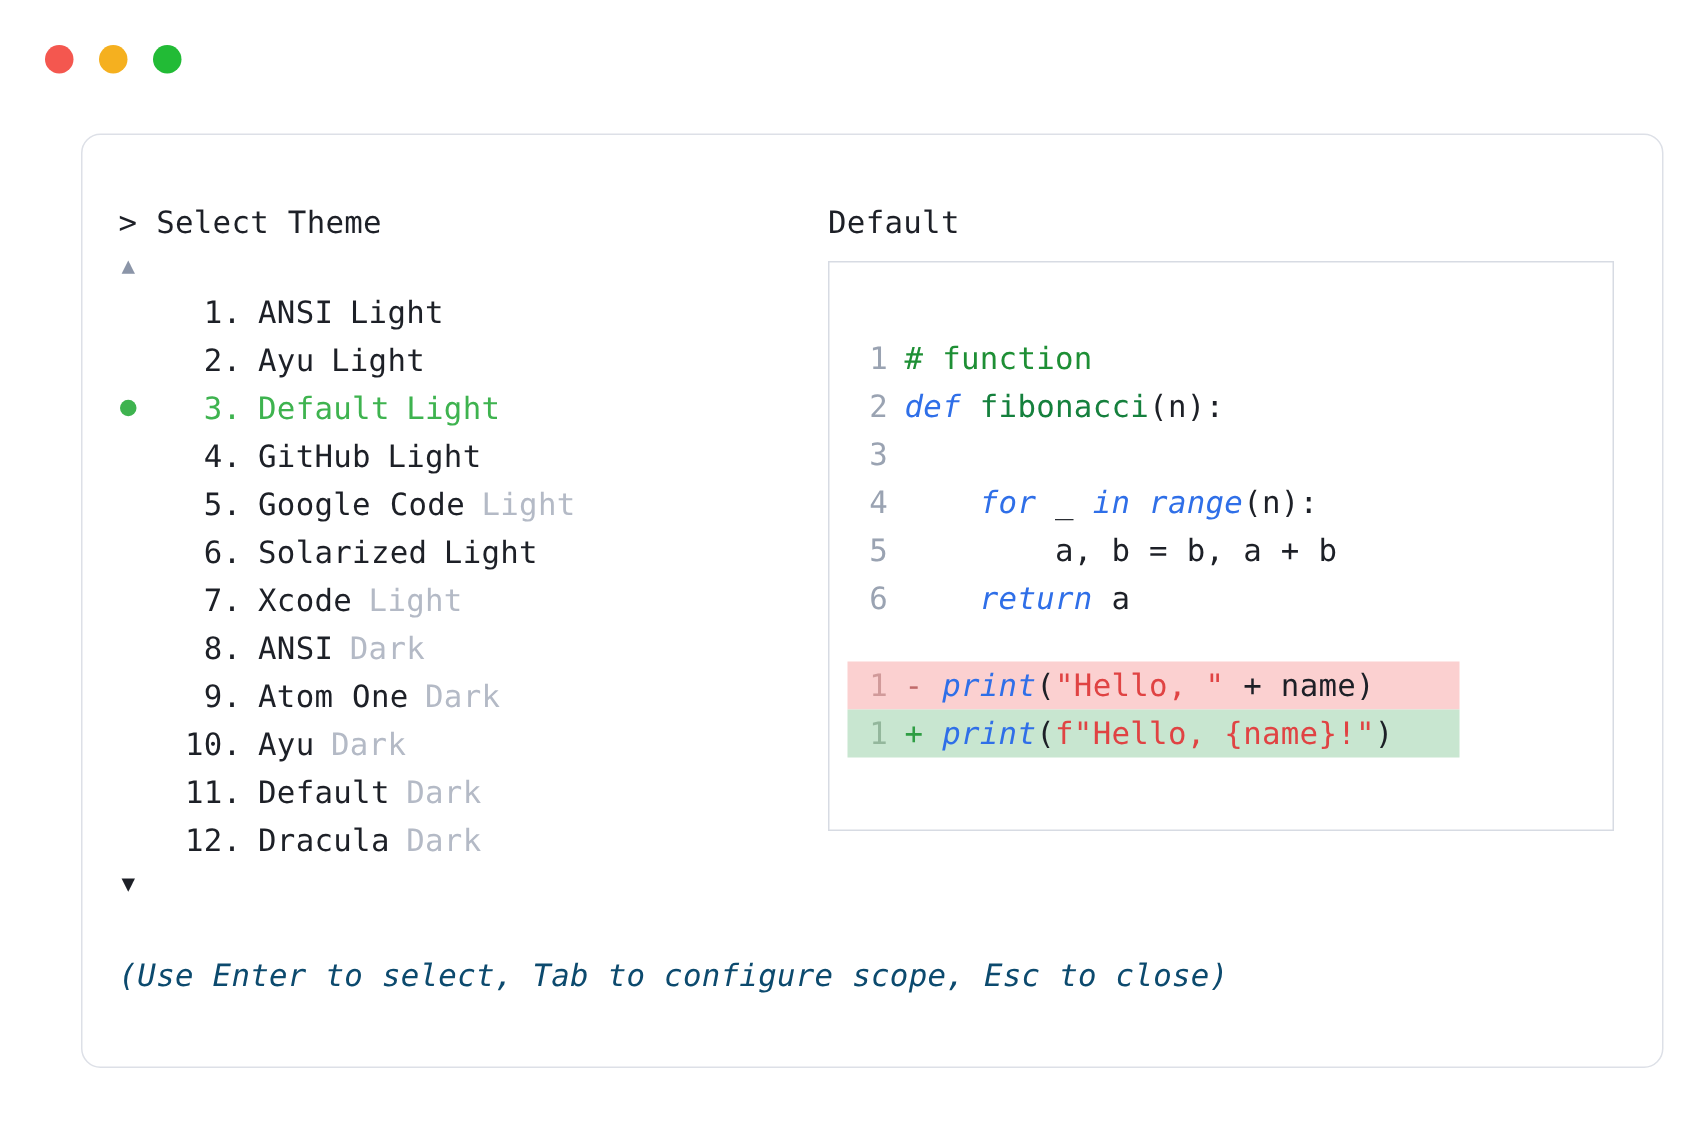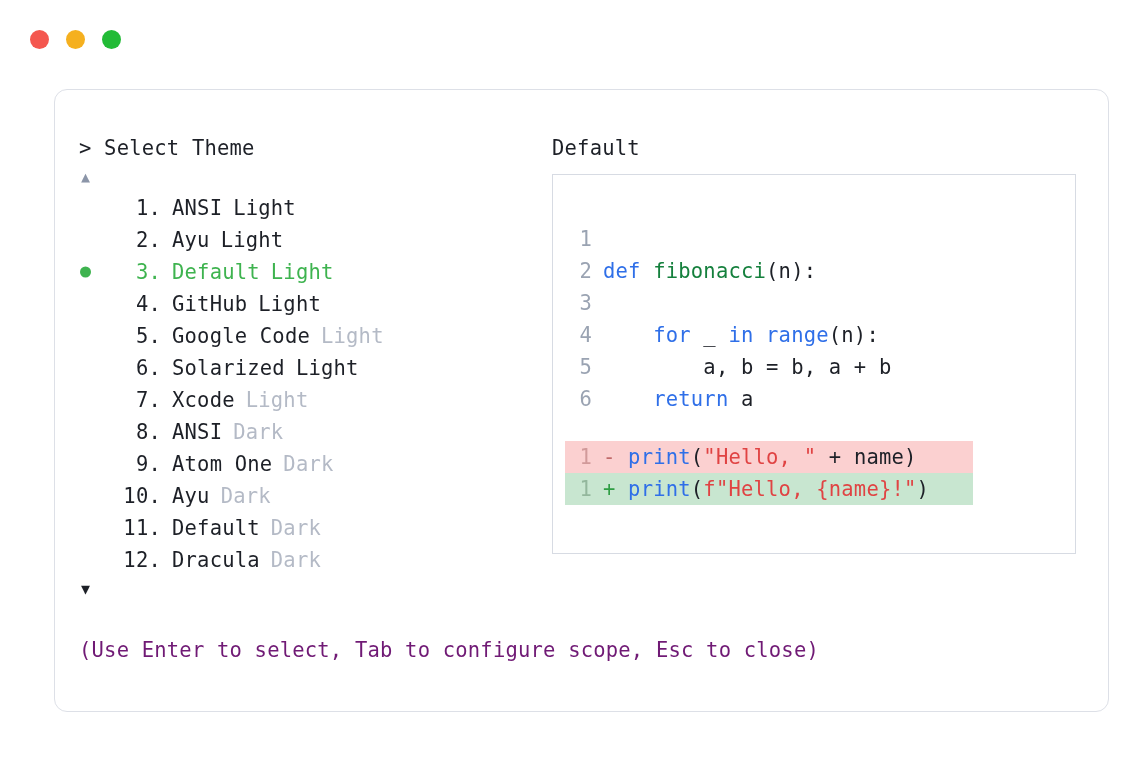--- a/index.html
+++ b/index.html
@@ -166,21 +166,21 @@
   .ln {
     color: #9aa3b2;
     width: 22px;
     text-align: right;
     flex: 0 0 auto;
   }
   .code-text { padding-left: 11px; }
 
   
   .t-comment { color: #1e8f35; }
-  .t-kw      { color: #2f6fe8; }
+  .t-kw      { color: #2f6fe8; font-style: italic; }
   .t-fn      { color: #15803d; }
   .t-plain   { color: #1d2027; }
   .t-str     { color: #e04343; }
 
   
   .diff-block { margin-top: 26px; }
   .code-line.diff {
     padding-left: 0;
     margin-left: -5px;
     padding-right: 4px;
@@ -195,23 +195,24 @@
   .mark-del { color: #c06a6a; }
   .mark-add { color: #2f9e44; }
 
   
   .help {
     position: absolute;
     left: 24px;
     top: 546px;
     font-size: 20.5px;
     line-height: 28px;
-    color: #701a75;
-    letter-spacing: 0.2px;
-    white-space: pre;
+    color: #0c4a6e;
+    letter-spacing: 0.2px;
+    white-space: pre;
+    font-style: italic;
   }
 </style>
 </head>
 <body>
 
 <div class="window">
 
   <div class="titlebar">
     <span class="dot dot-red"></span>
     <span class="dot dot-yellow"></span>
@@ -239,21 +240,21 @@
             <div class="theme-row"><span class="theme-bullet"></span><span class="theme-index">12.</span><span class="theme-name">Dracula</span><span class="theme-suffix dim">Dark</span></div>
           </div>
         <div class="scroll-arrow down">▼</div>
       </div>
 
       <div class="col-right">
         <div class="section-title">Default</div>
         <div class="preview-box">
           <div class="code-area">
             <div id="code-lines">
-                <div class="code-line"><span class="ln">1</span></div>
+                <div class="code-line"><span class="ln">1</span><span class="code-text"><span class="t-comment"># function</span></span></div>
                 <div class="code-line"><span class="ln">2</span><span class="code-text"><span class="t-kw">def </span><span class="t-fn">fibonacci</span><span class="t-plain">(n):</span></span></div>
                 <div class="code-line"><span class="ln">3</span></div>
                 <div class="code-line"><span class="ln">4</span><span class="code-text"><span class="t-plain">    </span><span class="t-kw">for </span><span class="t-plain">_ </span><span class="t-kw">in range</span><span class="t-plain">(n):</span></span></div>
                 <div class="code-line"><span class="ln">5</span><span class="code-text"><span class="t-plain">        a, b = b, a + b</span></span></div>
                 <div class="code-line"><span class="ln">6</span><span class="code-text"><span class="t-plain">    </span><span class="t-kw">return</span><span class="t-plain"> a</span></span></div>
               </div>
             <div class="diff-block" id="diff-lines">
                 <div class="code-line diff diff-del"><span class="ln">1</span><span class="code-text"><span class="mark-del">- </span><span class="t-kw">print</span><span class="t-plain">(</span><span class="t-str">"Hello, "</span><span class="t-plain"> + name)</span></span></div>
                 <div class="code-line diff diff-add"><span class="ln">1</span><span class="code-text"><span class="mark-add">+ </span><span class="t-kw">print</span><span class="t-plain">(</span><span class="t-str">f"Hello, {name}!"</span><span class="t-plain">)</span></span></div>
               </div>

